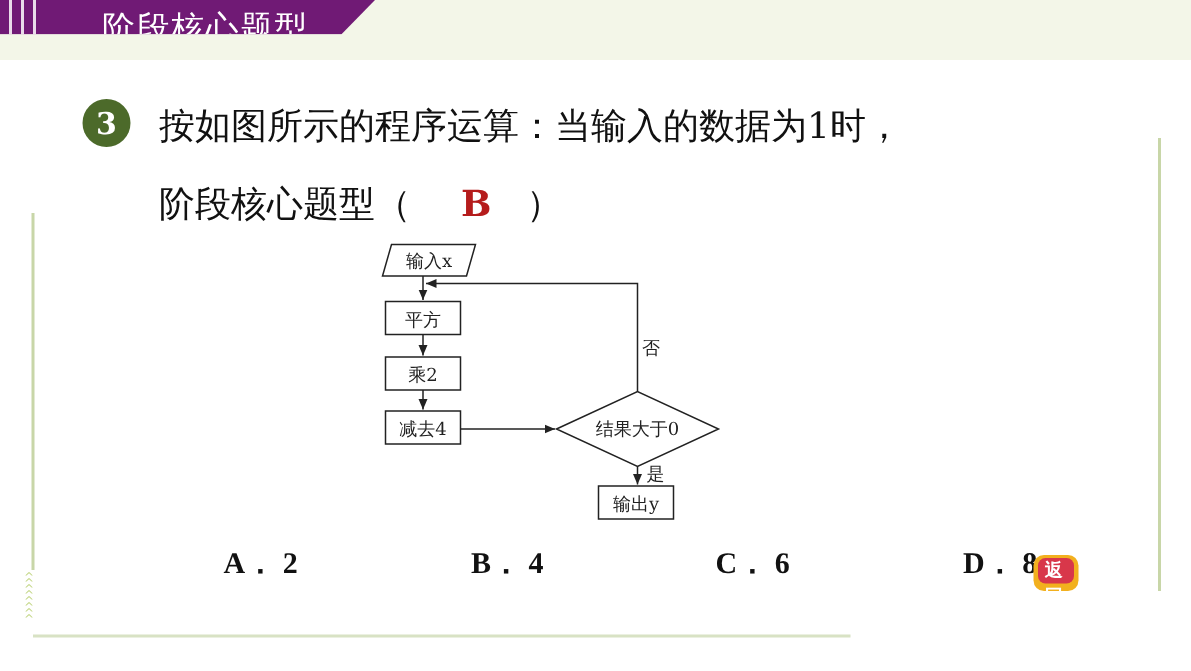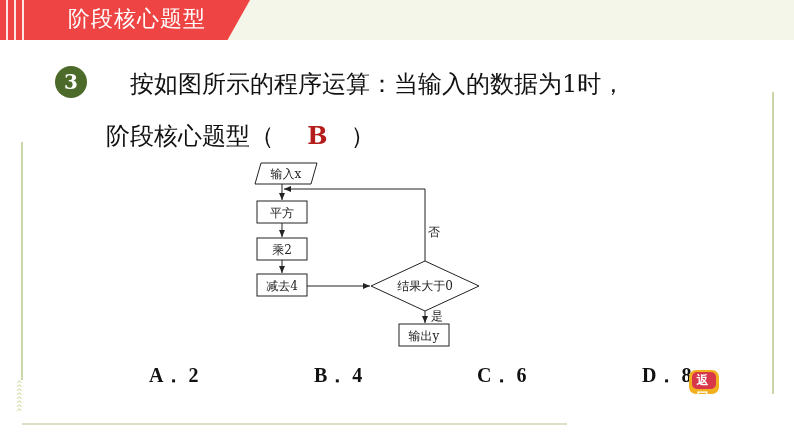--- a/index.html
+++ b/index.html
@@ -6,22 +6,22 @@
   body {
     width: 794px; height: 447px; position: relative; overflow: hidden;
     background: #ffffff;
     font-family: "DejaVu Serif", "Liberation Serif", serif;
   }
   .title-bar-bg {
     position: absolute; left: 0; top: 0; width: 794px; height: 40px;
     background: #f3f6e8;
   }
   .title-bar {
-    position: absolute; left: 0; top: 0; width: 250px; height: 40px;
-    background: #ef4444;
+    position: absolute; left: 0; top: 0; width: 250px; height: 23px;
+    background: #701a75;
     clip-path: polygon(0 0, 100% 0, 91% 100%, 0 100%);
   }
   .title-stripes span {
     position: absolute; top: 0; width: 2px; height: 40px; background: #ffffff; opacity: 0.85;
   }
   .title-text {
     position: absolute; left: 68px; top: 4px; font-size: 22px; color: #ffffff;
     font-family: "DejaVu Sans", "Liberation Sans", sans-serif; letter-spacing: 1px;
   }
   .qnum {
@@ -60,21 +60,21 @@
 <div class="title-bar">
   <div class="title-stripes">
     <span style="left:6px"></span>
       <span style="left:14px"></span>
       <span style="left:22px"></span>
   </div>
   <div class="title-text">阶段核心题型</div>
 </div>
 
 <div class="qnum">3</div>
-<div class="qline" style="left:106px; top:68px;margin-left:24px;">按如图所示的程序运算：当输入的数据为1时，</div>
+<div class="qline" style="left:106px; top:68px;">按如图所示的程序运算：当输入的数据为1时，</div>
 <div class="qline" style="left:106px; top:120px;">
   <span>阶段核心题型（</span>
   <span style="display:inline-block;width:18px"></span>
   <span class="answer">B</span>
   <span style="display:inline-block;width:8px"></span>
   <span>）</span>
 </div>
 
 <div class="vline-left"></div>
 <div class="vline-right"></div>

